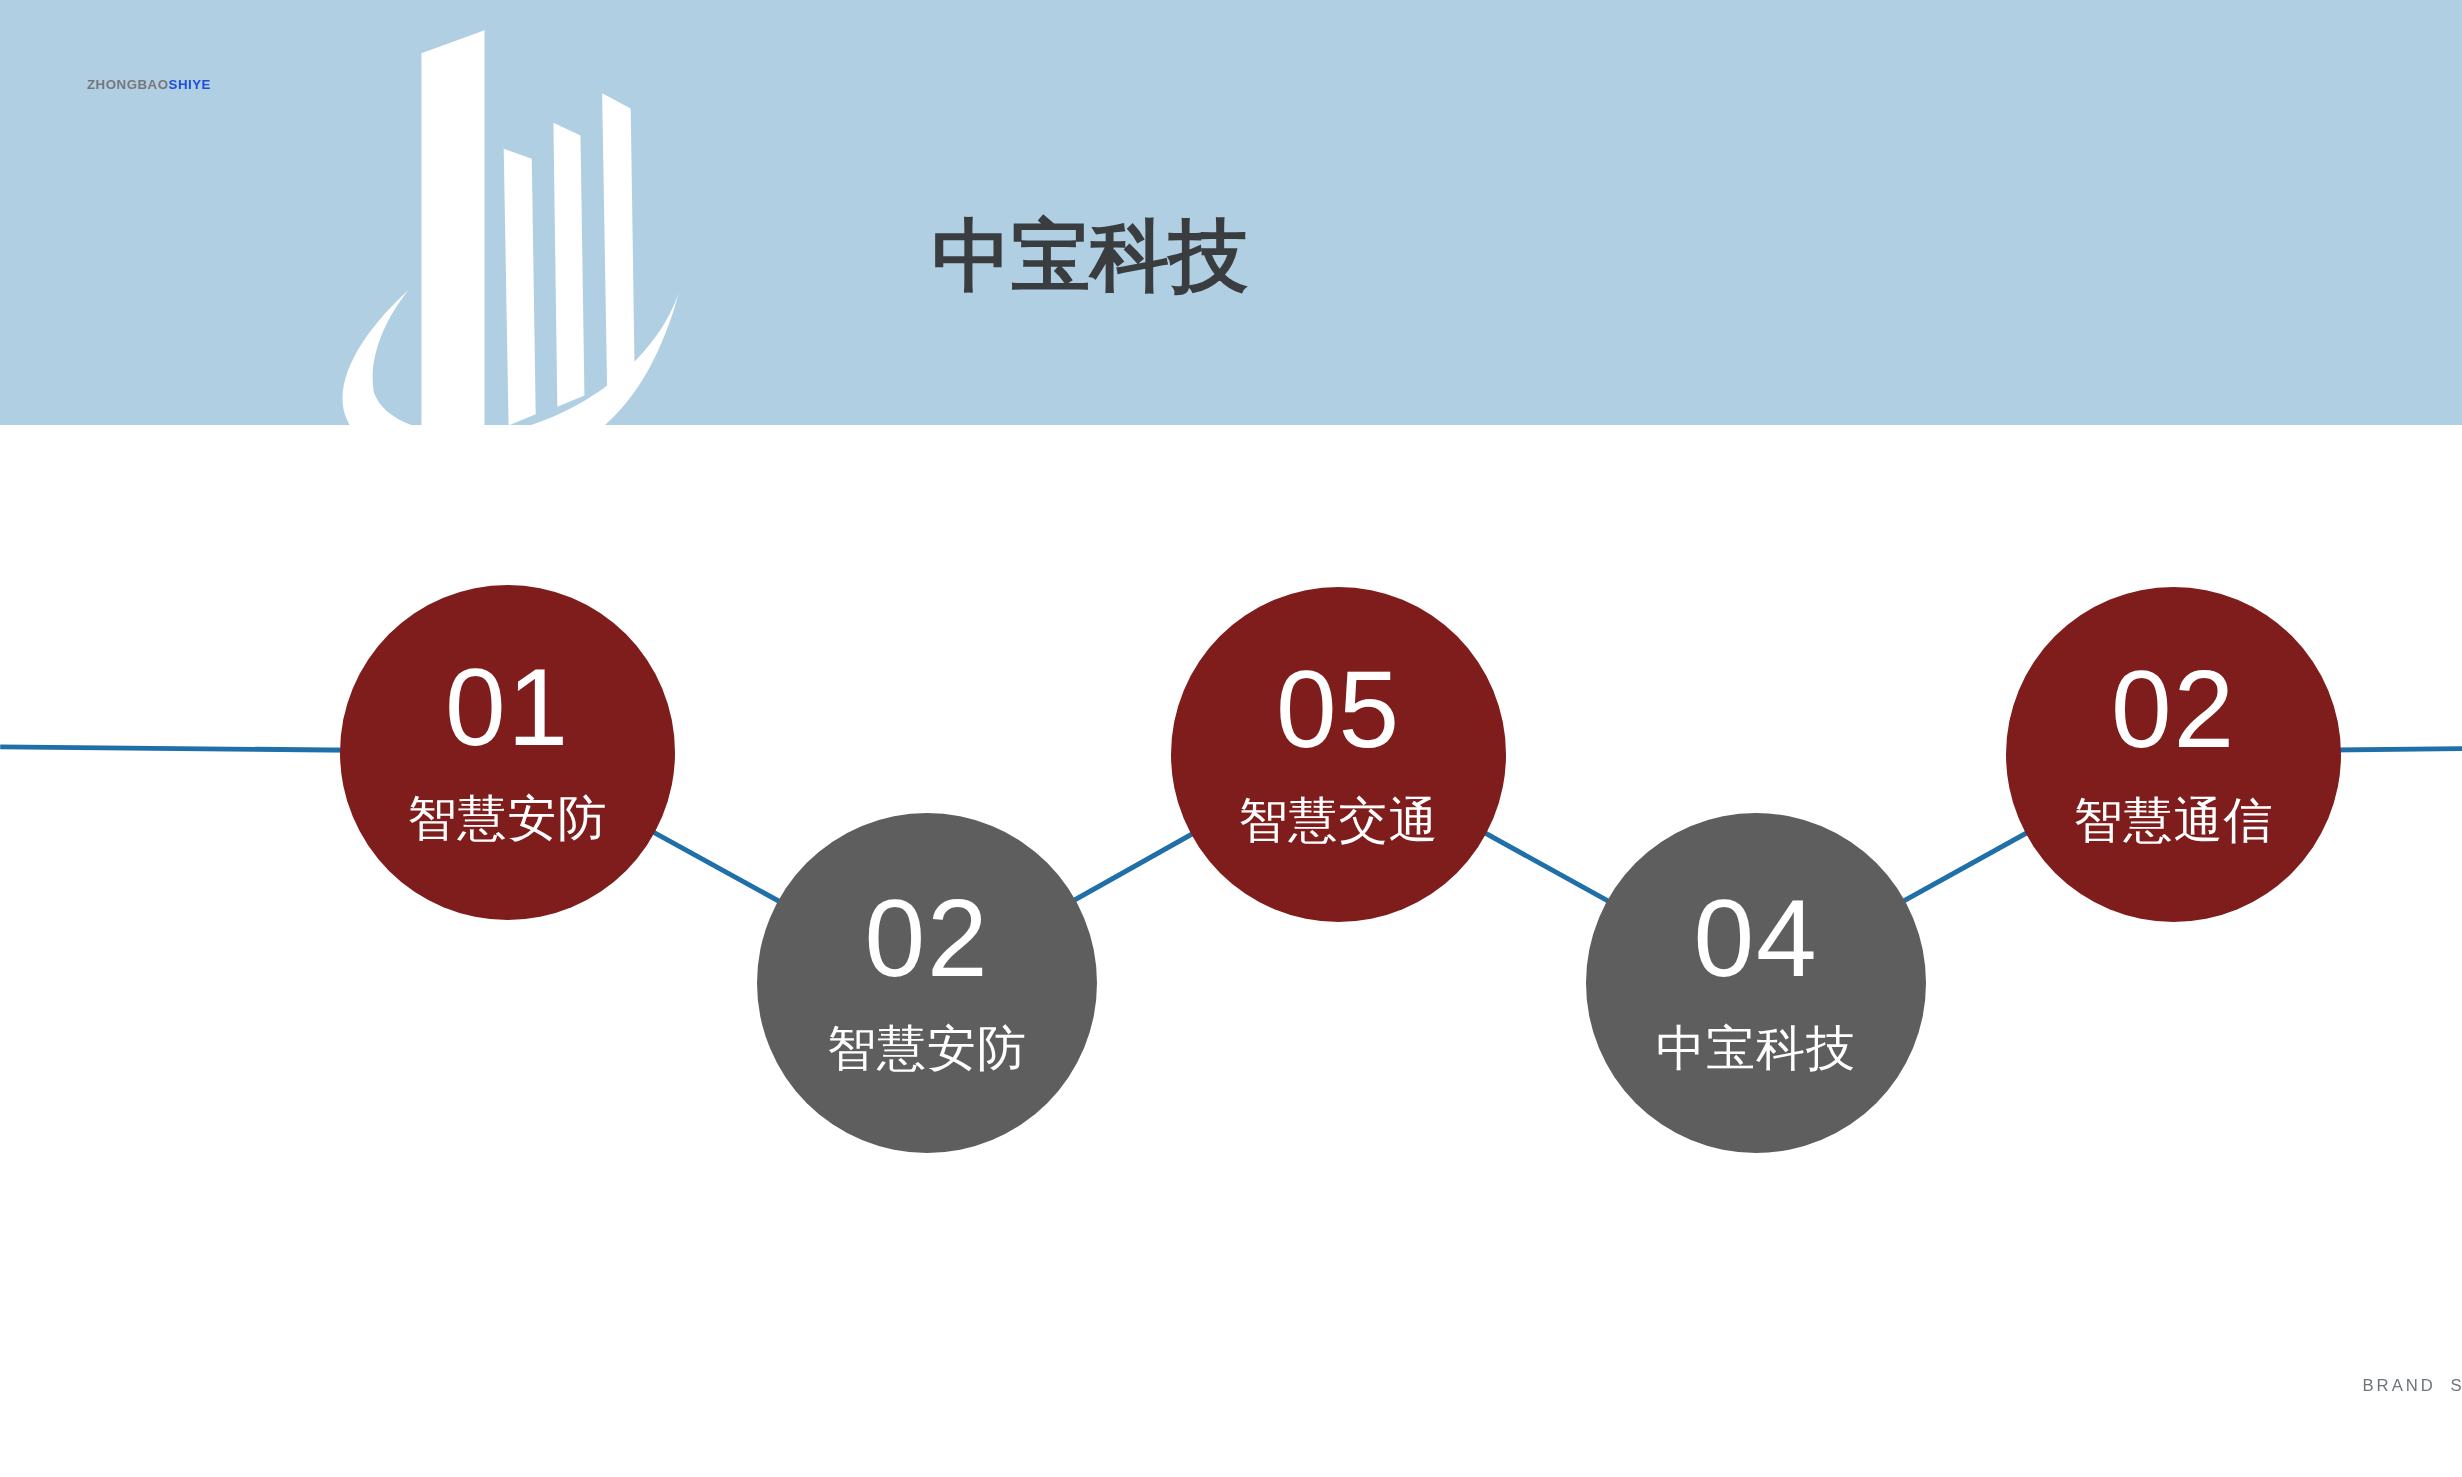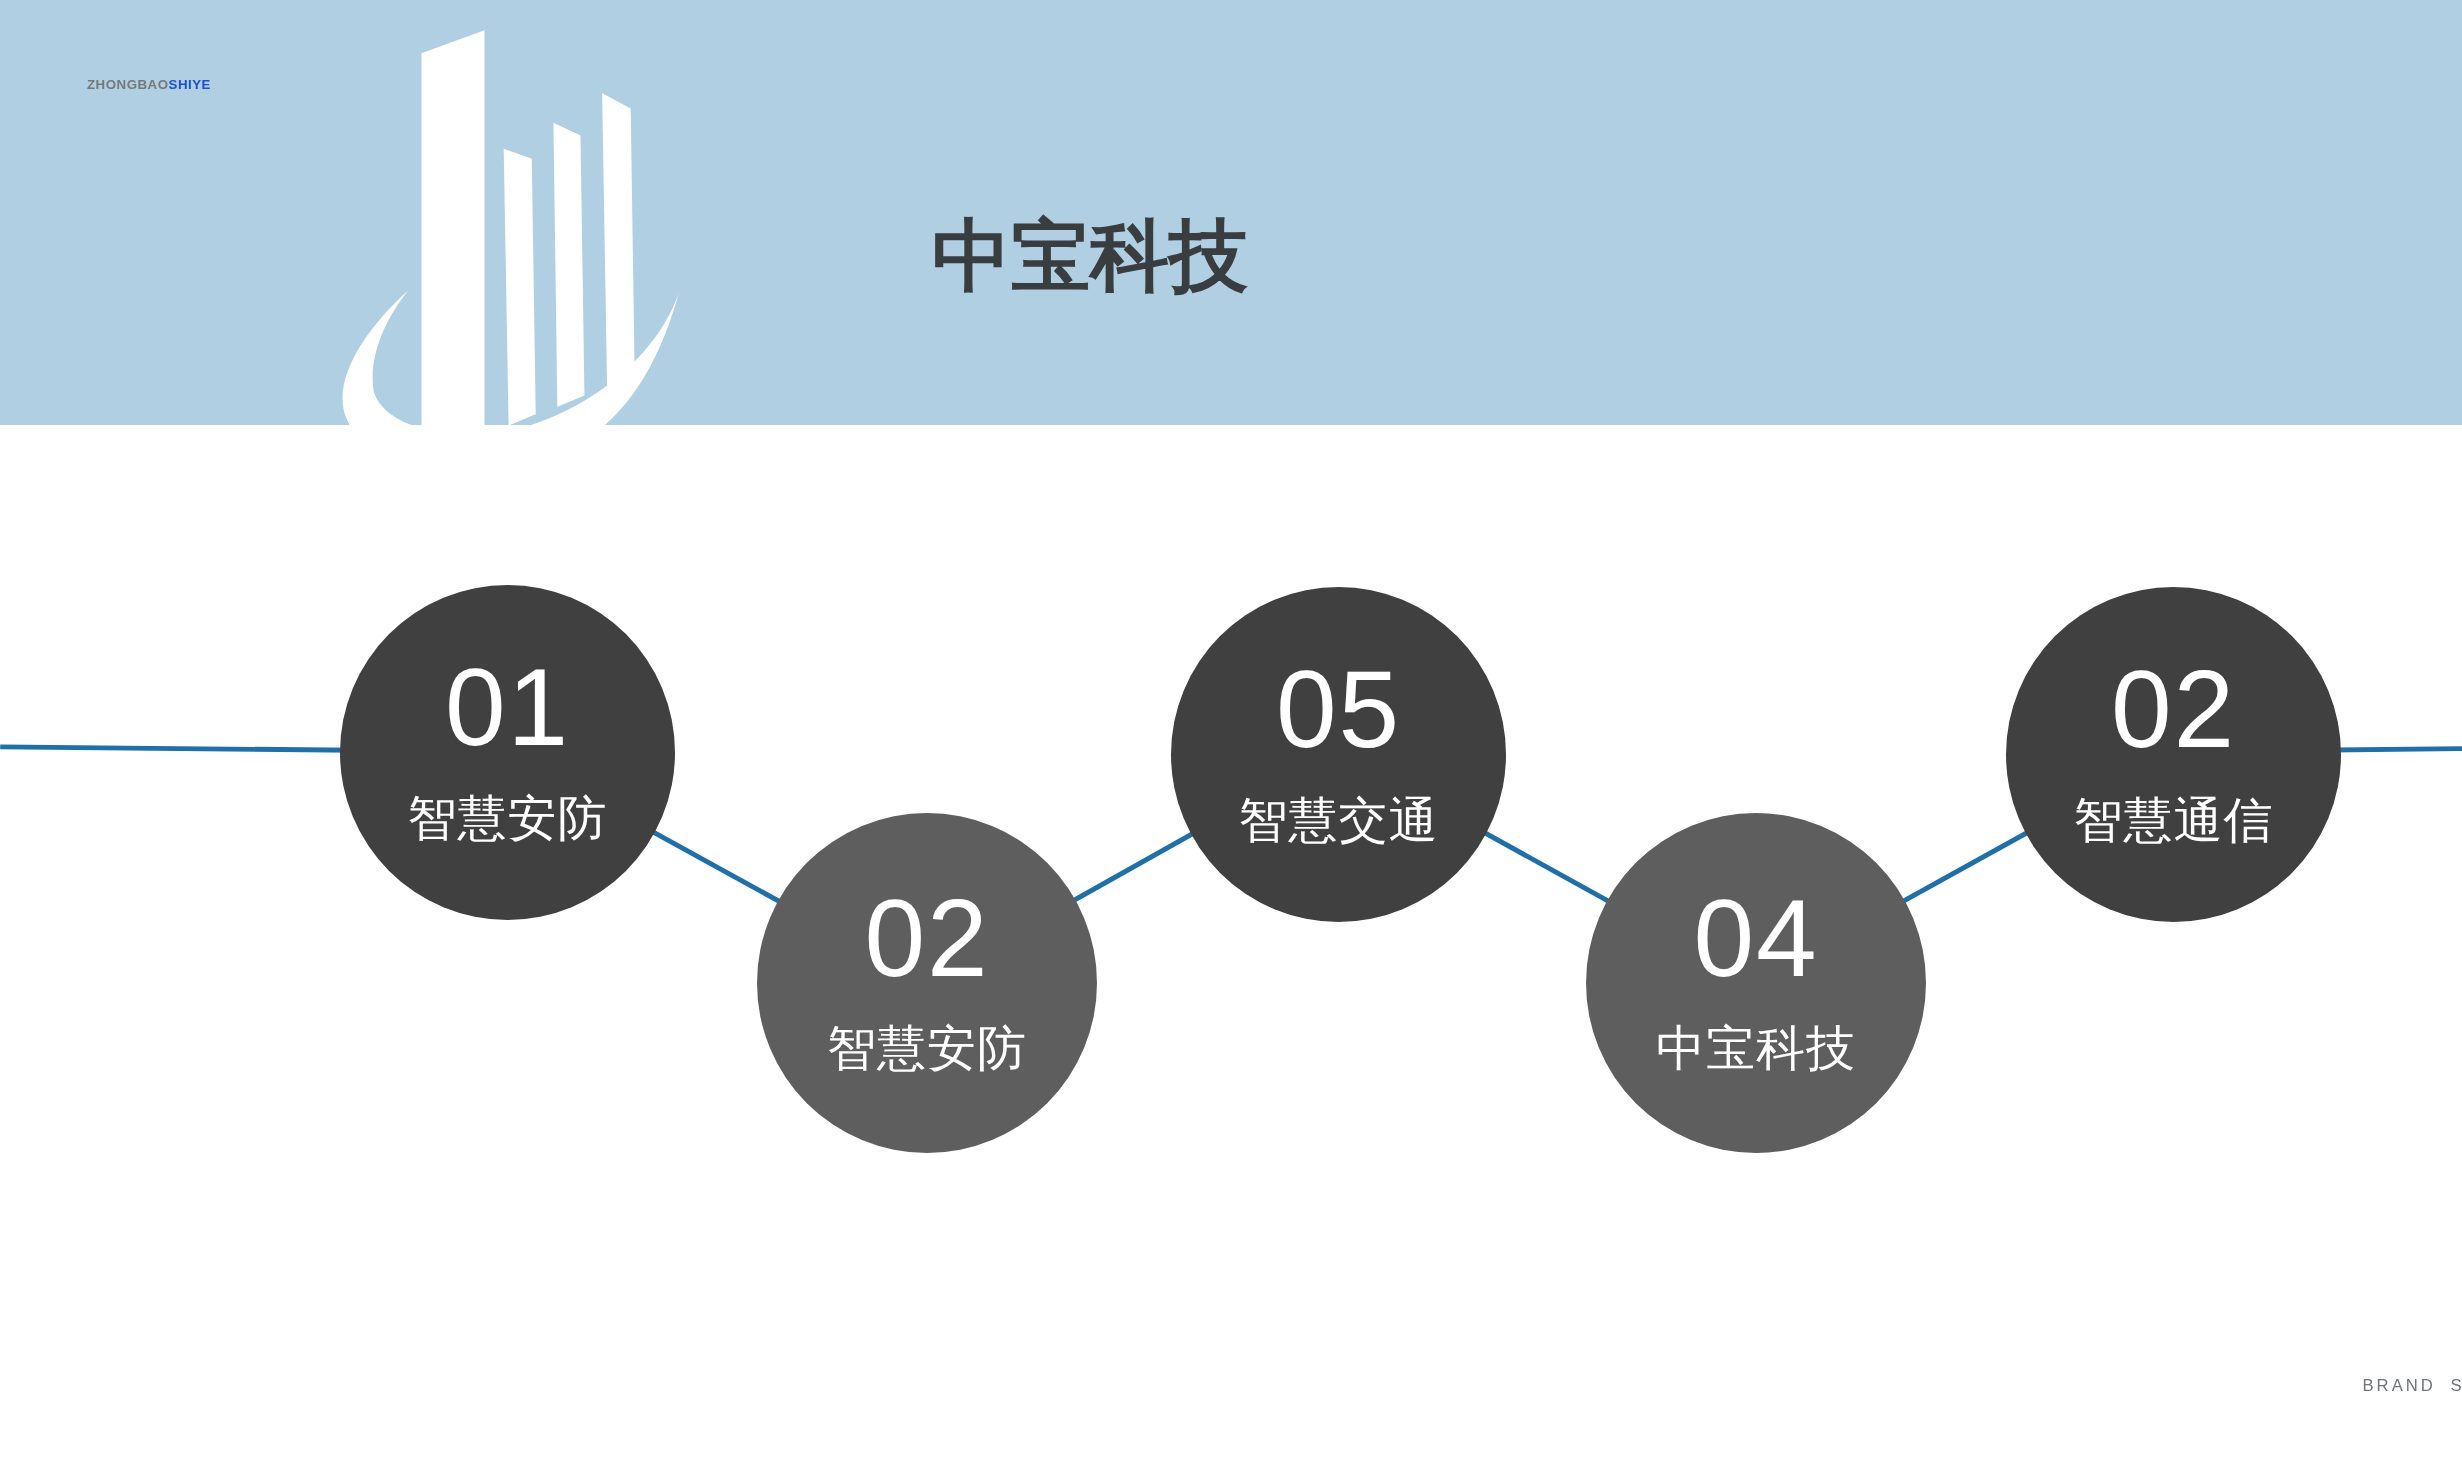--- a/index.html
+++ b/index.html
@@ -18,21 +18,21 @@
   .title-main{font-size:79px;font-weight:700;line-height:1.15;}
   .title-sub{font-size:58px;font-weight:600;line-height:1.15;}
 
   
   .connector-svg{position:absolute;left:0;top:0;width:2626px;height:1477px;}
 
   
   .node{position:absolute;border-radius:50%;display:flex;flex-direction:column;align-items:center;justify-content:center;color:#ffffff;text-align:center;}
   .node .num{font-size:109px;font-weight:400;line-height:1;letter-spacing:2px;}
   .node .label{font-size:49px;font-weight:400;letter-spacing:1px;margin-top:23.6px;white-space:nowrap;}
-  .node.blue{width:335px;height:335px;background:#404040;text-align:center;}
+  .node.blue{width:335px;height:335px;background:#7f1d1d;text-align:center;}
   .node.gray{width:340px;height:340px;background:#5e5e5e;}
   .node-1{left:340px;top:585px;}
   .node-2{left:757px;top:813px;}
   .node-3{left:1171px;top:587px;}
   .node-4{left:1586px;top:813px;}
   .node-5{left:2006px;top:587px;}
 
   
   .brand-strategy{position:absolute;right:88px;top:1376px;font-size:16.7px;font-weight:400;letter-spacing:3px;word-spacing:6.9px;color:#6f747a;white-space:nowrap;}
 </style>

